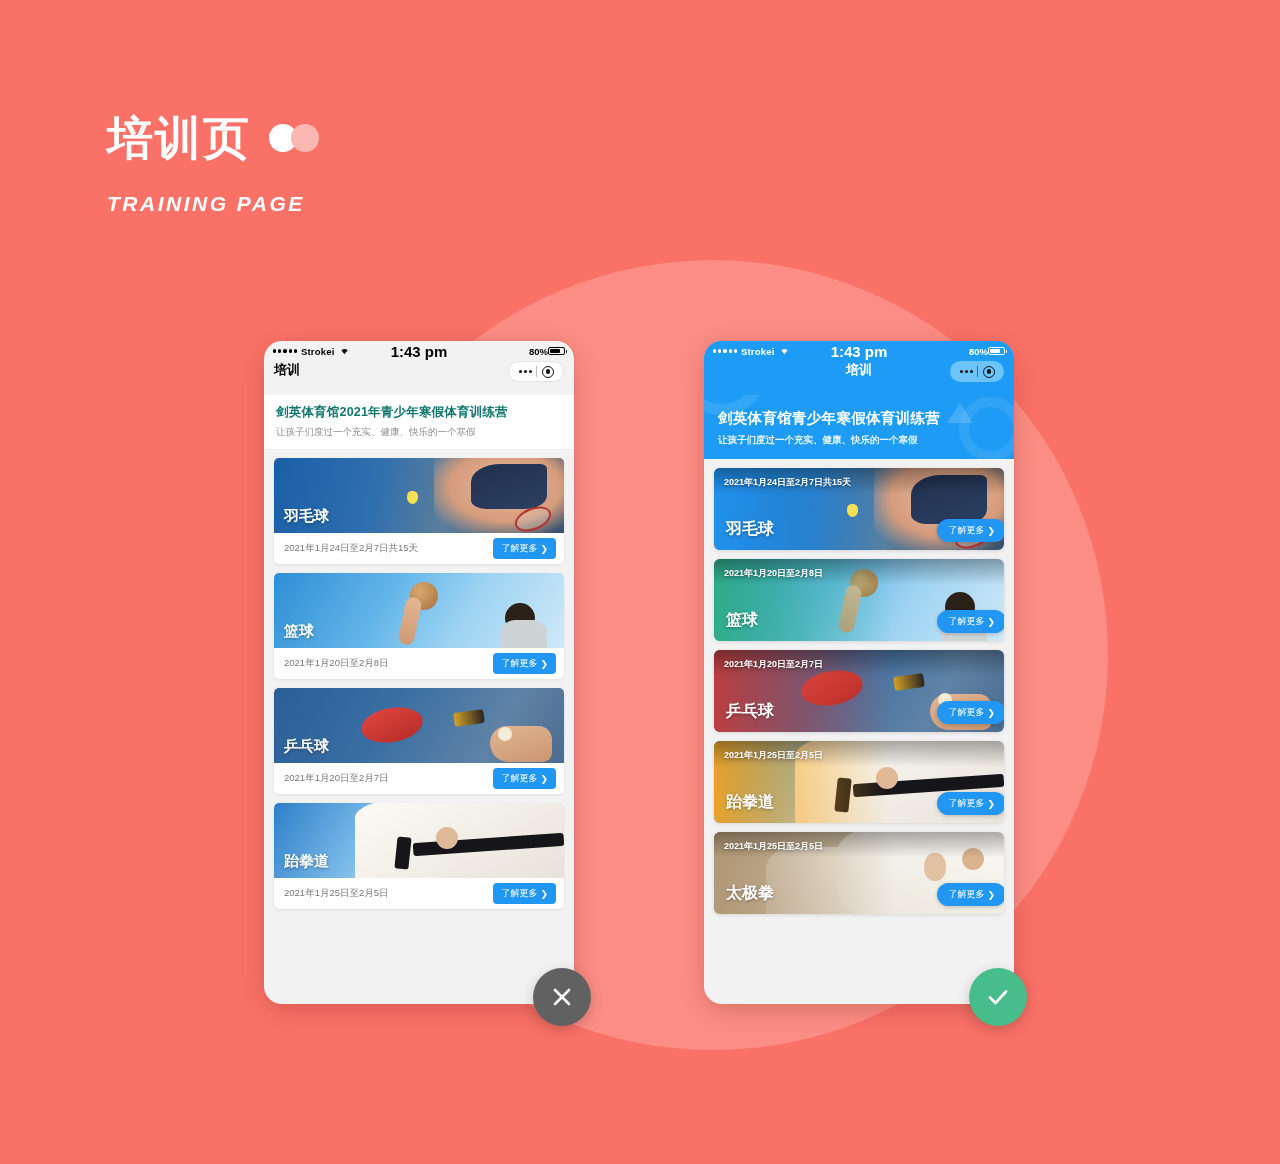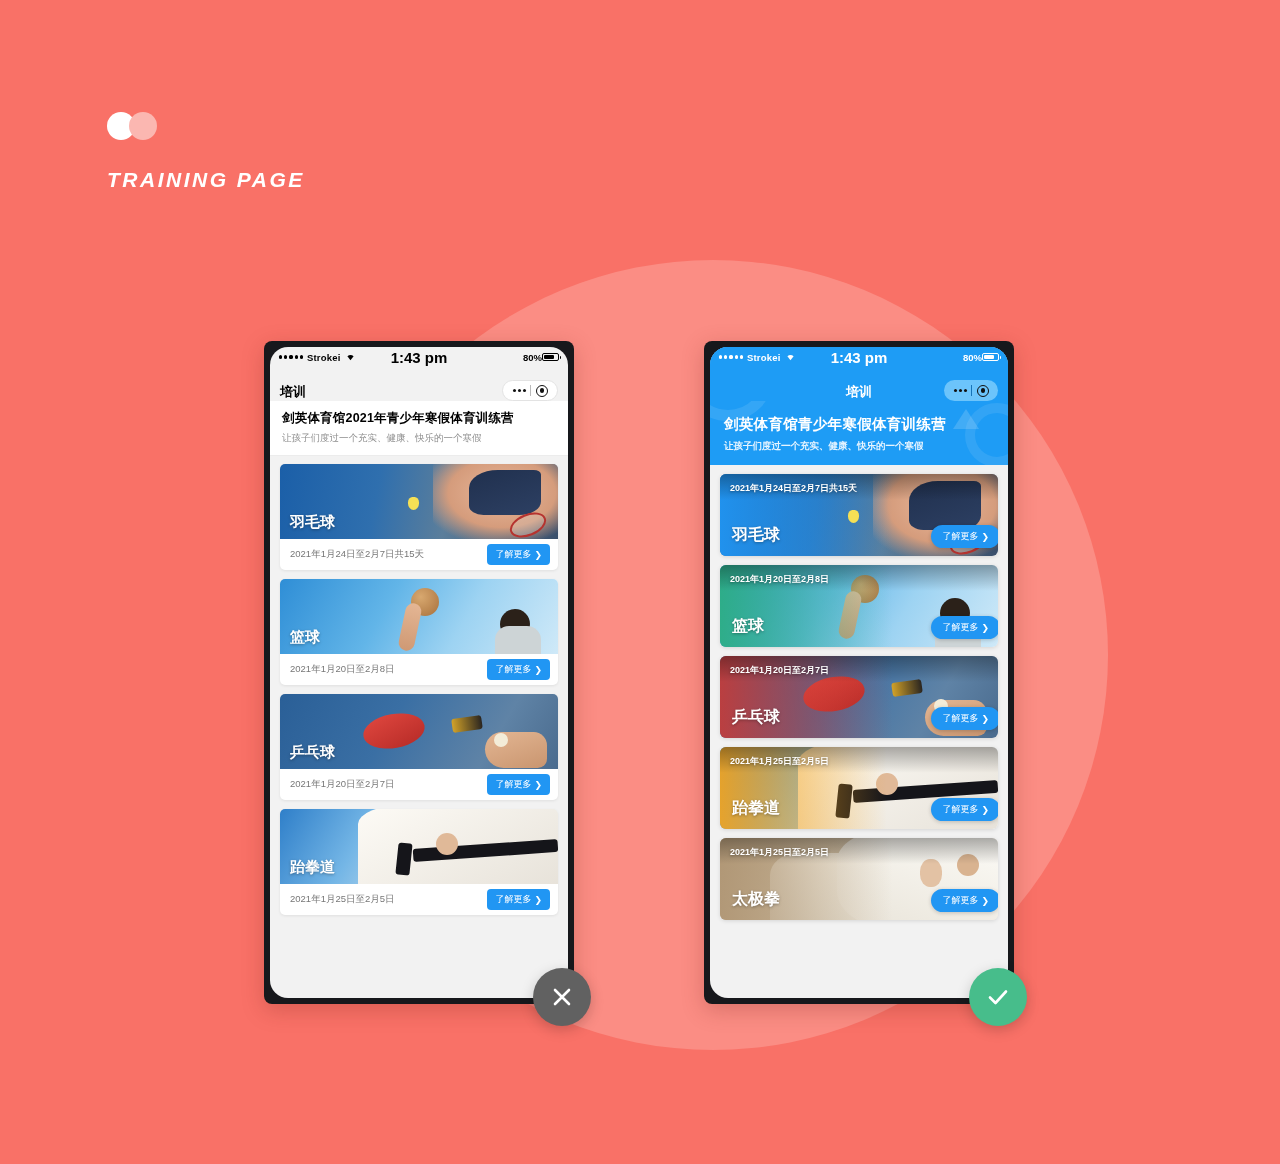--- a/index.html
+++ b/index.html
@@ -27,21 +27,21 @@
   .dot-b{ position:absolute; left:22px; top:0; width:28px; height:28px;
           border-radius:50%; background:#fbb7b1; }
   .heading-sub{
     margin-top:28px; font-size:21px; font-weight:bold; font-style:italic;
     color:#ffffff; letter-spacing:2.5px;
   }
 
   
   .phone{
     position:absolute; top:341px; width:310px; height:663px;
-    background:#17181c; border-radius:8px; padding:6px;
+    background:#17181c; border-radius:24px; 
     box-shadow:0 6px 22px rgba(120,30,25,.25);
     z-index:4;
   }
   .phone-left{ left:264px; }
   .phone-right{ left:704px; }
   .screen{
     width:100%; height:100%; background:#f2f2f2; border-radius:18px;
     overflow:hidden; position:relative; display:flex; flex-direction:column;
   }
 
@@ -67,21 +67,21 @@
                 border-radius:0 1px 1px 0; }
   .batt i{ display:block; height:100%; background:currentColor; border-radius:1px; }
 
   .light-sb{ color:#000; }
   .dark-sb{ color:#fff; }
   .light-sb .sb-signal i{ background:#000; }
   .dark-sb .sb-signal i{ background:#fff; }
 
   
   .navbar{
-    flex:0 0 34px; display:flex; align-items:flex-end; padding:0 10px;
+    flex:0 0 34px; display:flex; align-items:flex-start; padding:0 10px;
     position:relative; z-index:3;
   }
   .nav-title{ font-size:13px; font-weight:bold; }
   .nav-title.centered{ position:absolute; left:0; right:0; text-align:center; }
   .capsule{
     margin-left:auto; display:flex; align-items:center;
     height:21px; padding:0 6px; border-radius:11px;
     position:relative; z-index:2;
   }
   .cap-light{ background:#fff; border:.8px solid #e3e3e3; }
@@ -93,21 +93,21 @@
     width:12px; height:12px; border-radius:50%; border:1.6px solid #111;
     margin:0 3px 0 5px; display:flex; align-items:center; justify-content:center;
   }
   .cap-target i{ width:4.5px; height:4.5px; border-radius:50%; background:#111; display:block; }
 
   
   .banner-white{
     background:#fff; padding:9px 12px 10px; flex:0 0 auto;
     border-bottom:1px solid #ececec;
   }
-  .banner-white .b-title{ font-size:12.5px; font-weight:bold; color:#000000;
+  .banner-white .b-title{ font-size:12.5px; font-weight:bold; color:#0f766e;
                           letter-spacing:.2px; }
   .banner-white .b-sub{ margin-top:5px; font-size:9.5px; color:#8d8d8d; }
 
   
   .banner-blue{
     background:#1e9cf5; flex:0 0 auto; padding:26px 14px 12px;
     position:relative; overflow:hidden; margin-top:-54px; padding-top:68px;
   }
   .banner-blue .deco{ position:absolute; border-radius:50%; }
   .d1{ left:-28px; top:-18px; width:92px; height:92px;
@@ -252,20 +252,21 @@
   .fab-ok{ left:969px; top:968px; background:#47bd8b; }
   .fab svg{ display:block; }
 </style>
 </head>
 <body>
 
 <div class="bg-circle"></div>
 
 <div class="heading">
   <div class="heading-row">
+    <div class="heading-title">培训页</div>
     <div class="dots">
       <span class="dot-a"></span>
       <span class="dot-b"></span>
     </div>
   </div>
   <div class="heading-sub">TRAINING PAGE</div>
 </div>
 
 <div class="phone phone-left">
   <div class="screen">

